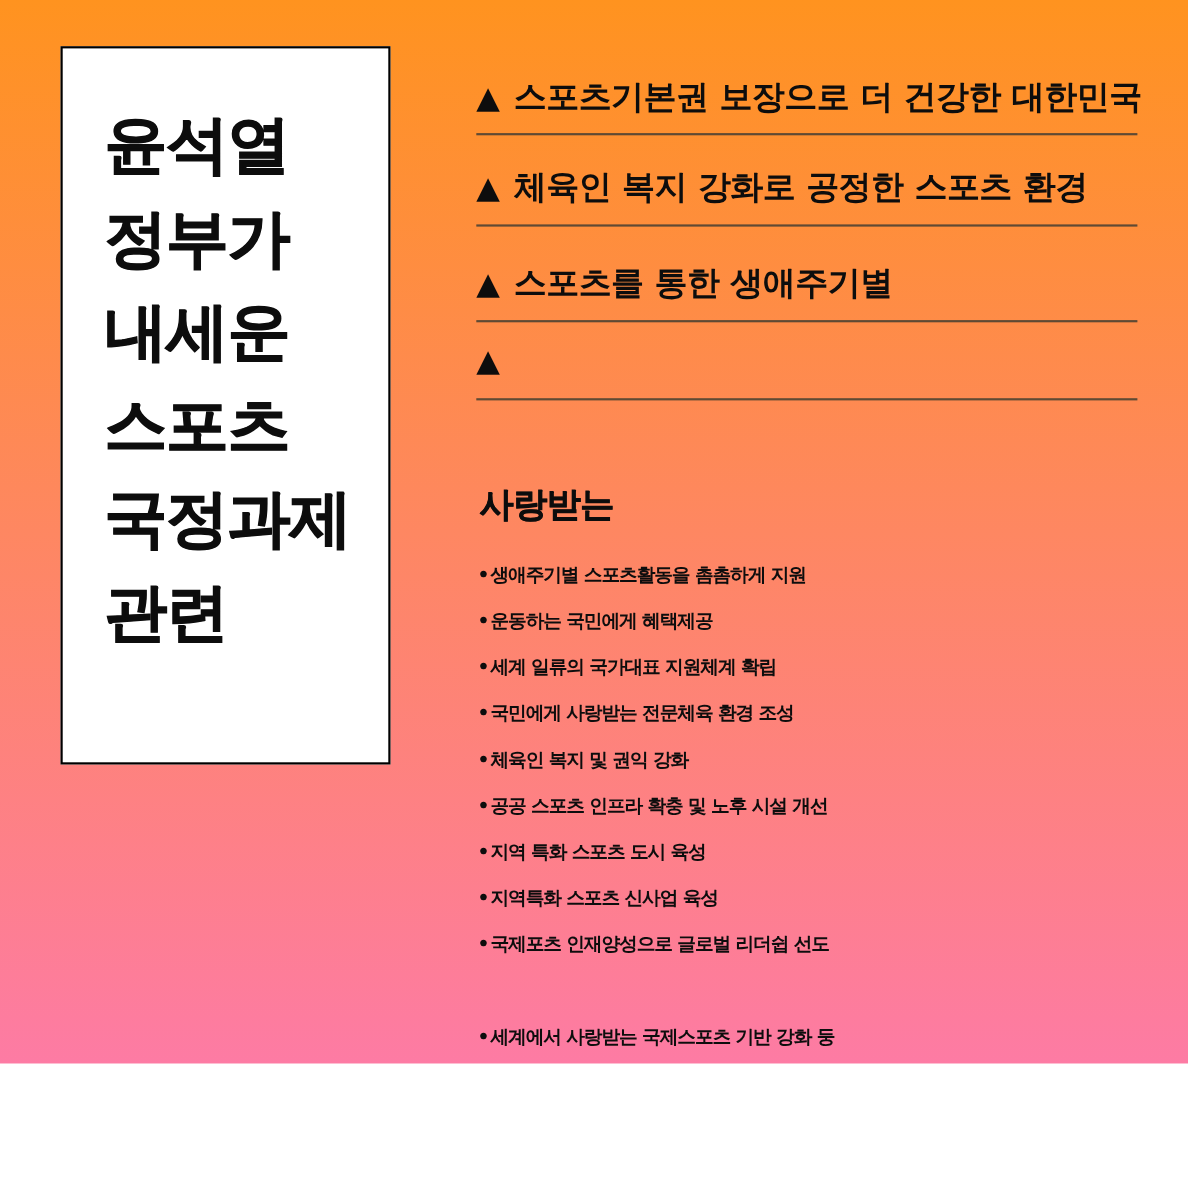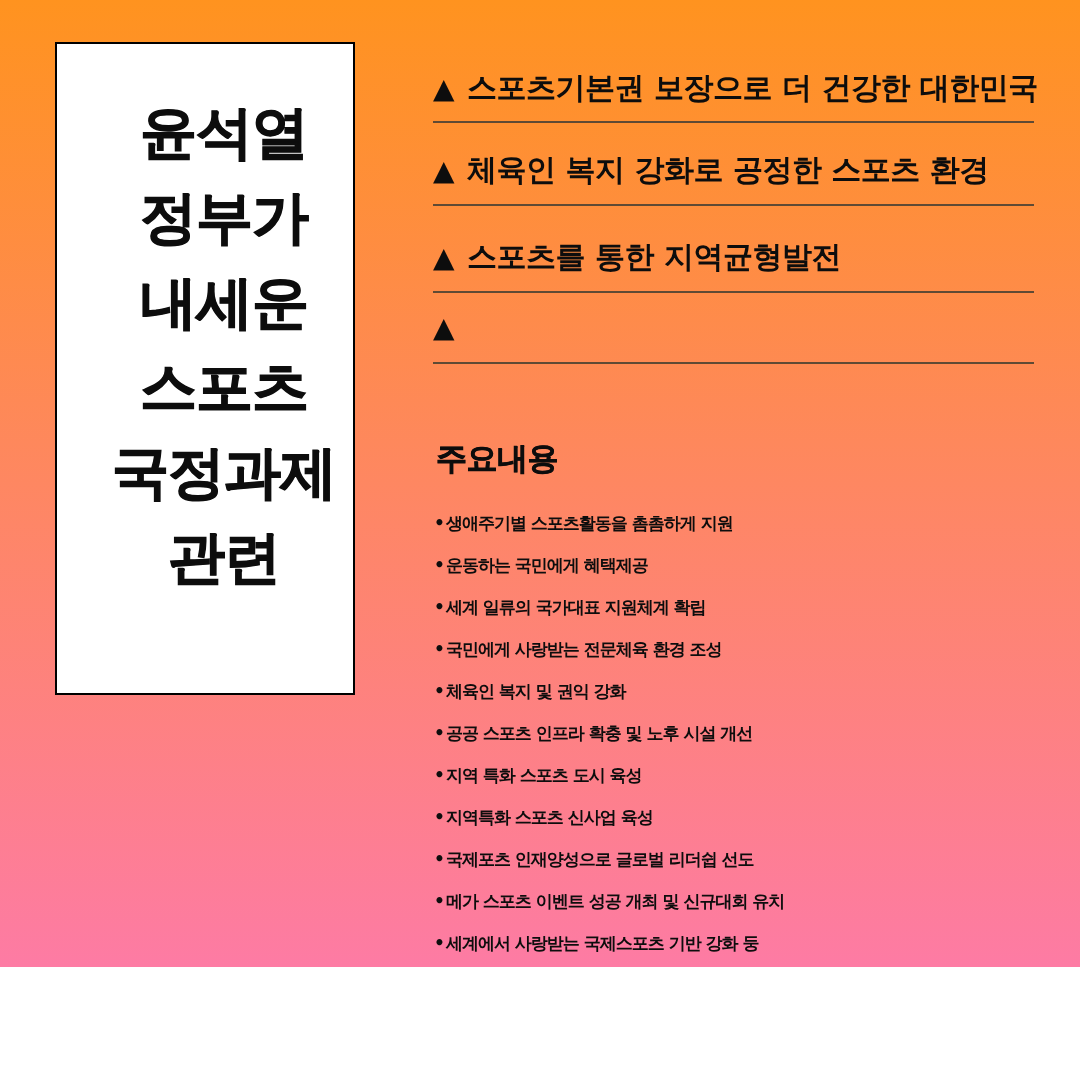--- a/index.html
+++ b/index.html
@@ -14,21 +14,20 @@
     background:linear-gradient(180deg,#ff931f 0%,#fd7ba4 100%);
   }
   .footer-strip {
     position:absolute; left:0; top:967px; width:1080px; height:113px;
     background:#ffffff;
   }
   .title-card {
     position:absolute; left:55px; top:42px; width:300px; height:653px;
     background:#ffffff; border:2px solid #000000; box-sizing:border-box;
     padding:46px 0 0 38px;
-    text-align:center;
   }
   .title-line {
     font-size:57px; font-weight:900; line-height:85px; letter-spacing:-1px;
     -webkit-text-stroke:1px #0d0d0d;
     white-space:nowrap;
   }
   .agenda-item {
     position:absolute; left:433px; height:36px; width:620px;
     display:flex; align-items:center;
     font-size:30px; font-weight:700; letter-spacing:-0.5px;
@@ -83,30 +82,30 @@
   <div class="divider s0"></div>
 
   <div class="agenda-item a1">
     <span class="tri">▲</span>
     <span>체육인 복지 강화로 공정한 스포츠 환경</span>
   </div>
   <div class="divider s1"></div>
 
   <div class="agenda-item a2">
     <span class="tri">▲</span>
-    <span>스포츠를 통한 지역균형발전</span>
+    <span>스포츠를 통한 생애주기별</span>
   </div>
   <div class="divider s2"></div>
 
   <div class="agenda-item a3">
     <span class="tri">▲</span>
   </div>
   <div class="divider s3"></div>
 
-  <div class="section-heading">주요내용</div>
+  <div class="section-heading">사랑받는</div>
 
   <div class="list-item li0">
     <span class="dot">•</span><span>생애주기별 스포츠활동을 촘촘하게 지원</span>
   </div>
   <div class="list-item li1">
     <span class="dot">•</span><span>운동하는 국민에게 혜택제공</span>
   </div>
   <div class="list-item li2">
     <span class="dot">•</span><span>세계 일류의 국가대표 지원체계 확립</span>
   </div>
@@ -121,20 +120,17 @@
   </div>
   <div class="list-item li6">
     <span class="dot">•</span><span>지역 특화 스포츠 도시 육성</span>
   </div>
   <div class="list-item li7">
     <span class="dot">•</span><span>지역특화 스포츠 신사업 육성</span>
   </div>
   <div class="list-item li8">
     <span class="dot">•</span><span>국제포츠 인재양성으로 글로벌 리더쉽 선도</span>
   </div>
-  <div class="list-item li9">
-    <span class="dot">•</span><span>메가 스포츠 이벤트 성공 개최 및 신규대회 유치</span>
-  </div>
   <div class="list-item li10">
     <span class="dot">•</span><span>세계에서 사랑받는 국제스포츠 기반 강화 둥</span>
   </div>
 
 </div>
 
 </body></html>

